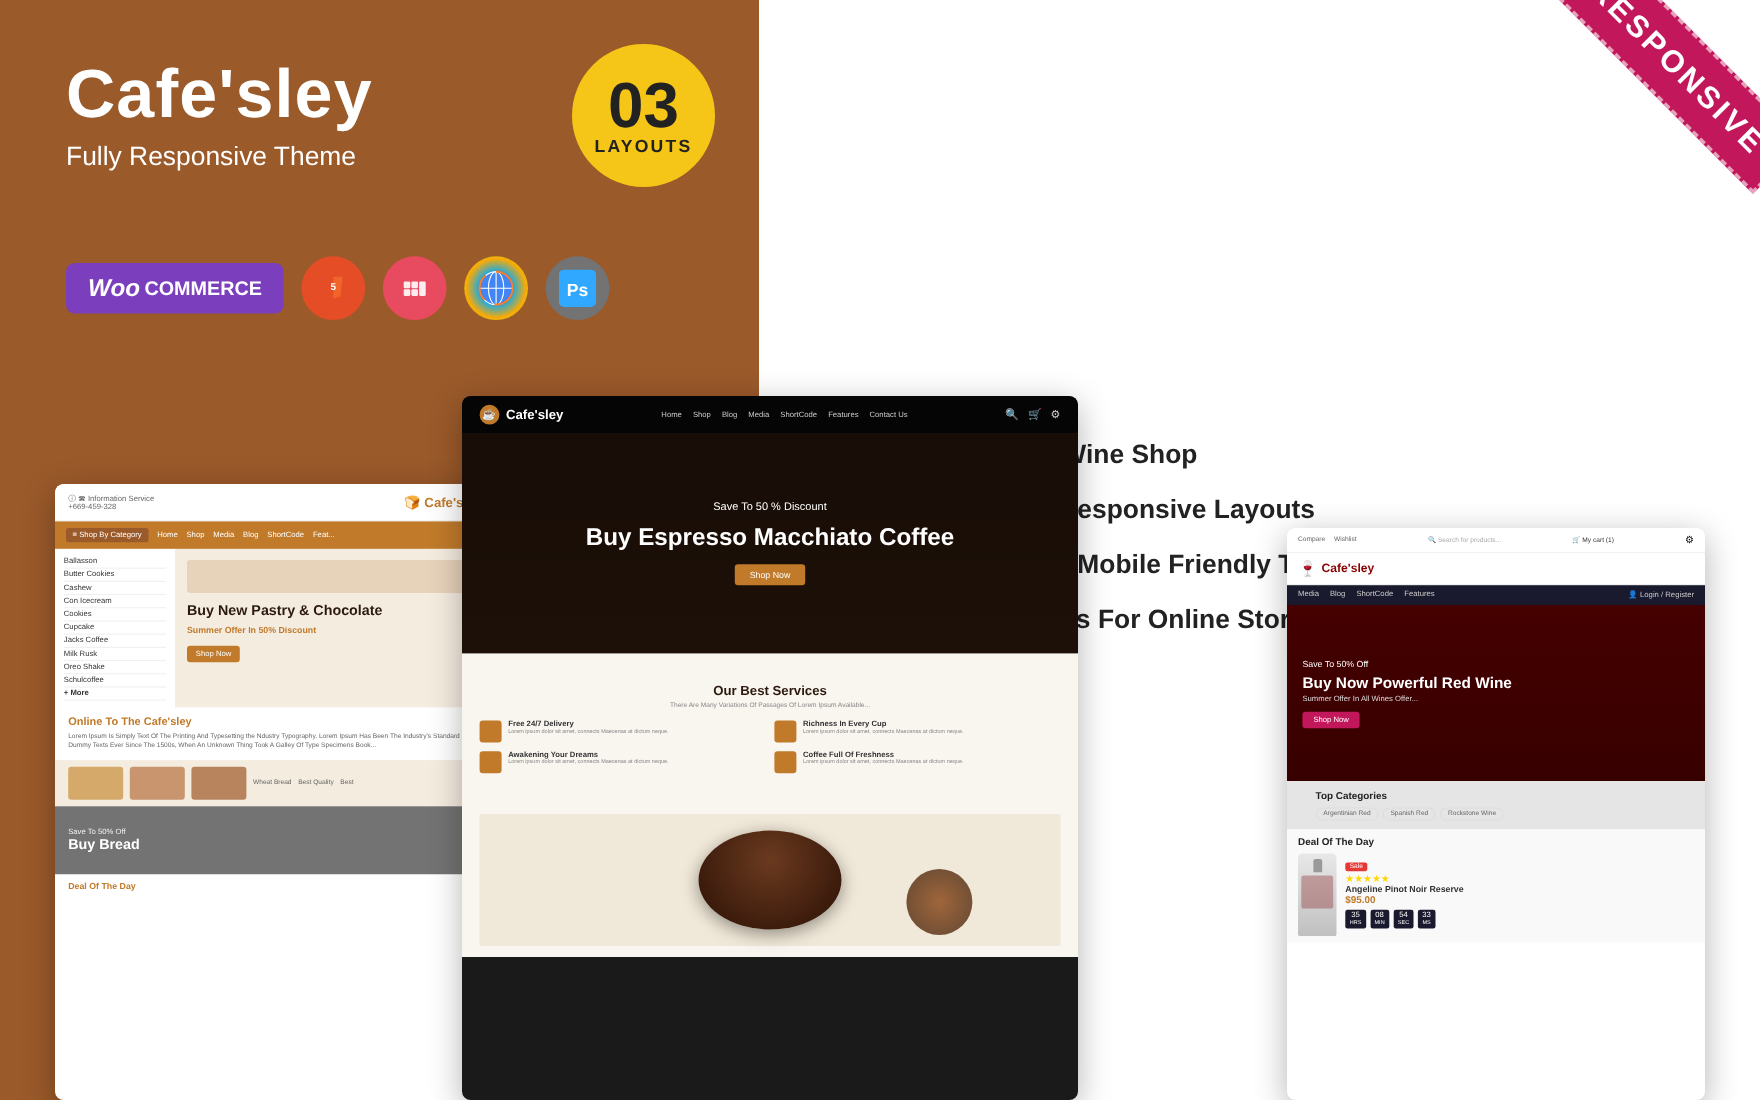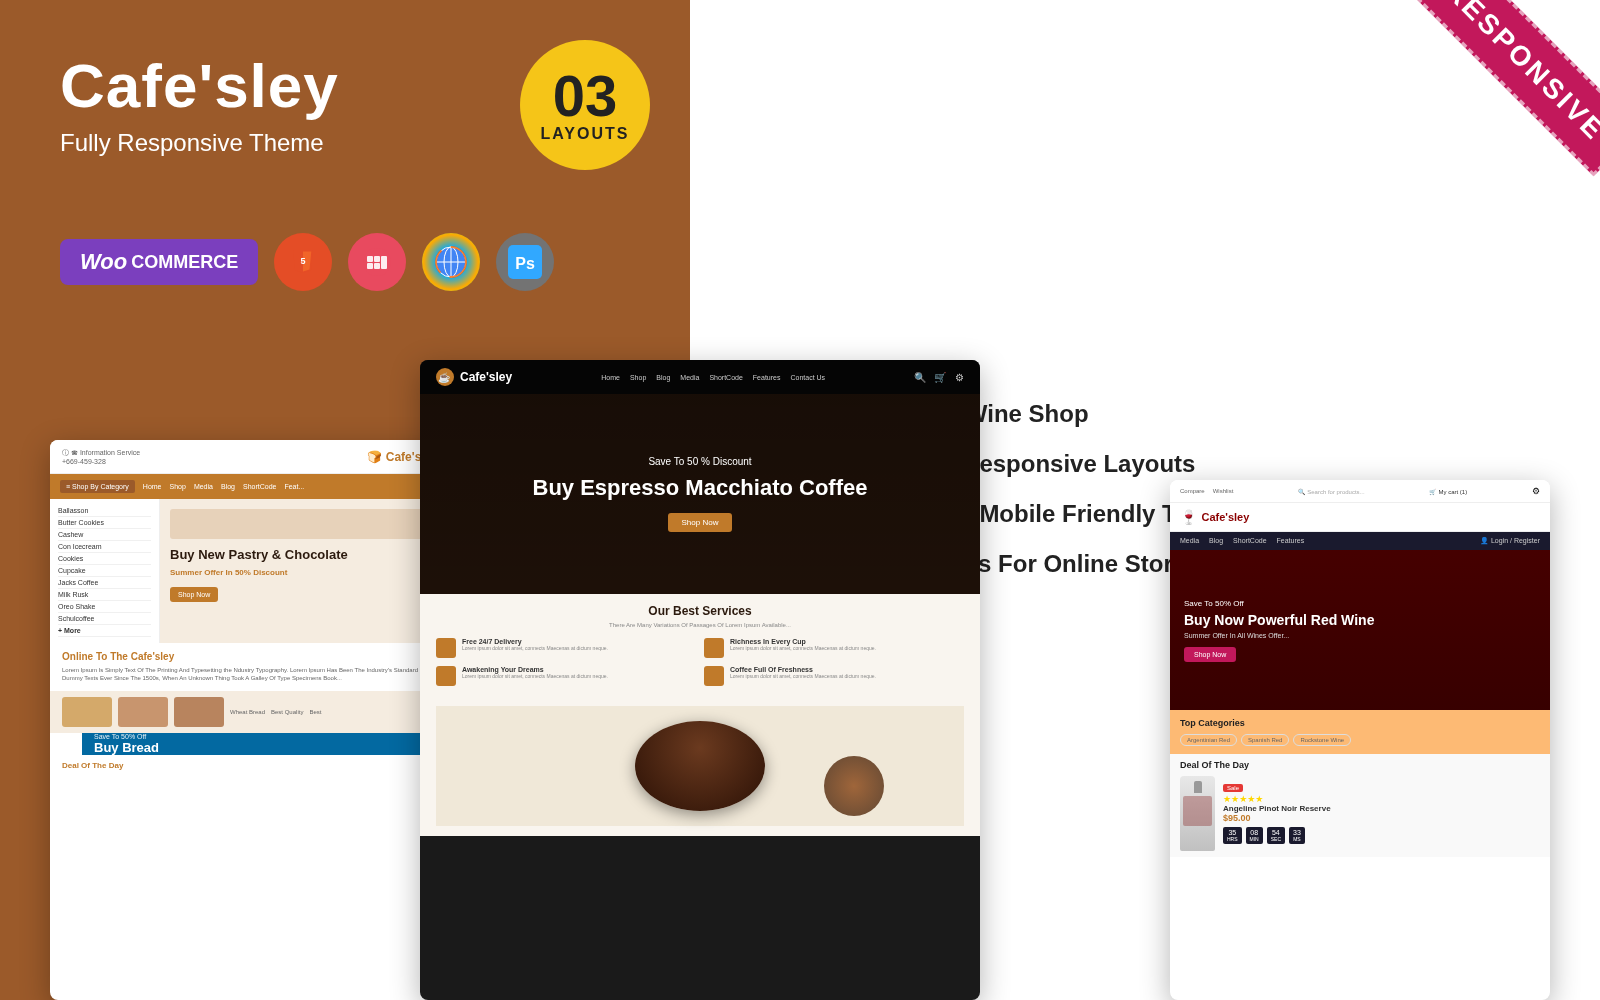--- a/index.html
+++ b/index.html
@@ -291,25 +291,24 @@
       font-weight: 700;
       color: #C07A2A;
       margin-bottom: 4px;
     }
     .sc-bakery-welcome-text {
       font-size: 6px;
       color: #666;
       line-height: 1.4;
     }
     .sc-bakery-promo {
-      background: #0369a1;
-      color: #fff;
-      padding: 0 12px;
+      background: #737373;
+      color: #fff;
+      padding: 20px 12px;
       font-size: 8px;
-      margin-left: 32px;
     }
     .sc-bakery-deal {
       padding: 6px 12px;
       background: #fff;
       font-size: 8px;
       font-weight: 700;
       color: #C07A2A;
     }
 
     
@@ -354,21 +353,21 @@
     }
     .sc-coffee-shop-btn {
       background: #C07A2A;
       color: #fff;
       padding: 5px 14px;
       border-radius: 3px;
       font-size: 8px;
     }
     .sc-coffee-services {
       background: #f9f5ef;
-      padding: 10px 16px;
+      padding: 27px 16px;
     }
     .sc-coffee-services-title {
       text-align: center;
       font-size: 12px;
       font-weight: 700;
       color: #2c1a0e;
       margin-bottom: 4px;
     }
     .sc-coffee-services-sub {
       text-align: center;
@@ -459,22 +458,22 @@
     .sc-wine-btn {
       background: #C2185B;
       color: #fff;
       padding: 4px 10px;
       border-radius: 3px;
       font-size: 7px;
       display: inline-block;
       width: fit-content;
     }
     .sc-wine-categories {
-      padding: 8px 10px;
-      background: #fdba74;
+      padding: 8px 26px;
+      background: #e5e5e5;
     }
     .sc-wine-cat-title {
       font-size: 9px;
       font-weight: 700;
       color: #222;
       margin-bottom: 6px;
     }
     .sc-wine-cat-tabs {
       display: flex;
       gap: 4px;

